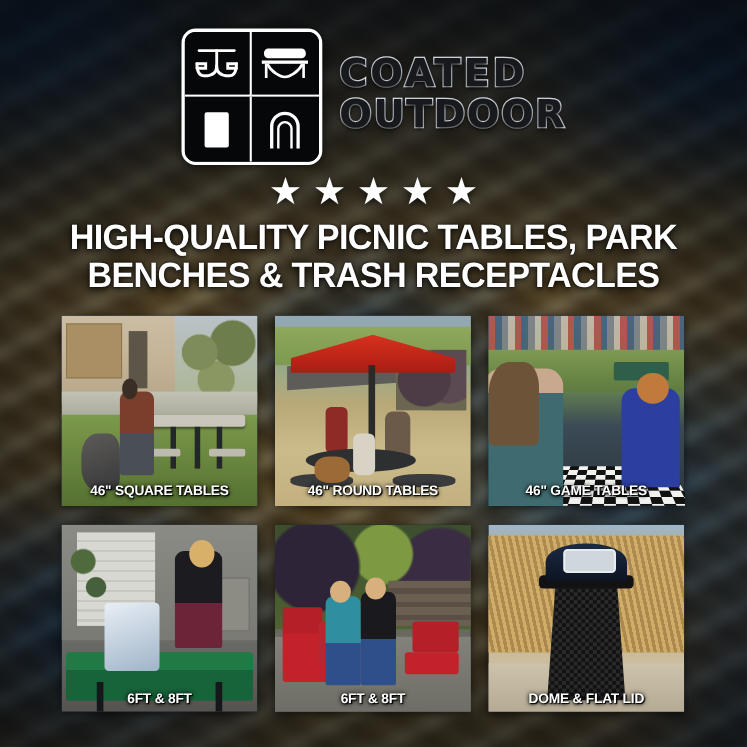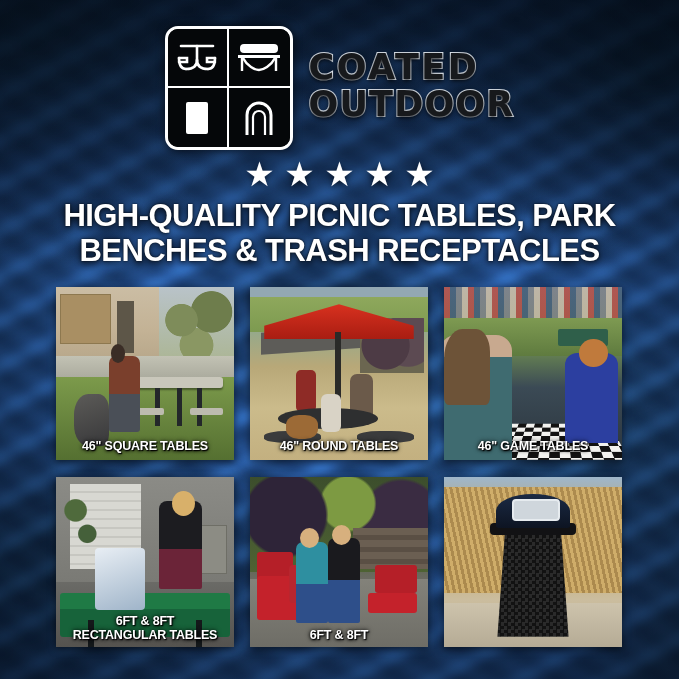--- a/index.html
+++ b/index.html
@@ -3,21 +3,21 @@
 <meta charset="utf-8">
 <style>
   html,body{margin:0;padding:0;}
   body{
     width:679px;height:679px;overflow:hidden;
     font-family:"Liberation Sans", sans-serif;
     background:#0b1a2a;
   }
   .poster{
     position:relative;width:679px;height:679px;overflow:hidden;
-    background:#3b82f6;
+    background:#a16207;
   }
   
   .bg{position:absolute;inset:0;z-index:0;}
   .bg-base{
     position:absolute;inset:0;
     background:
       radial-gradient(ellipse 70% 55% at 18% 22%, #1d4straight 0%, transparent 60%),
       linear-gradient(160deg,#15324e 0%,#0e2339 38%,#081726 70%,#0a1d2f 100%);
   }
   .bg-blobs{
@@ -395,21 +395,20 @@
             <div class="ac"></div>
           <div class="w4"></div>
             <div class="w4h"></div>
           <div class="gtable"></div>
           <div class="gleg" style="left:18%"></div>
             <div class="gleg" style="right:18%"></div>
           <div class="bag"></div>
         </div>
         <div class="cap two">
           <span class="ln">6FT &amp; 8FT</span>
-          <span class="ln">RECTANGULAR TABLES</span>
         </div>
       </div>
 
       <div class="tile">
         <div class="scene s5">
           <div class="hedge"></div>
             <div class="fence"></div>
             <div class="gravel"></div>
           <div class="bench-rb"></div>
             <div class="bench-r"></div>
@@ -429,18 +428,19 @@
       <div class="tile">
         <div class="scene s6">
           <div class="grassdry"></div>
             <div class="walkway"></div>
           <div class="can"></div>
             <div class="rim"></div>
             <div class="dome"></div>
             <div class="slot"></div>
         </div>
         <div class="cap two">
+          <span class="ln">DOME &amp; FLAT LID</span>
         </div>
       </div>
 
     </div>
   </div>
 </div>
 
 </body></html>

